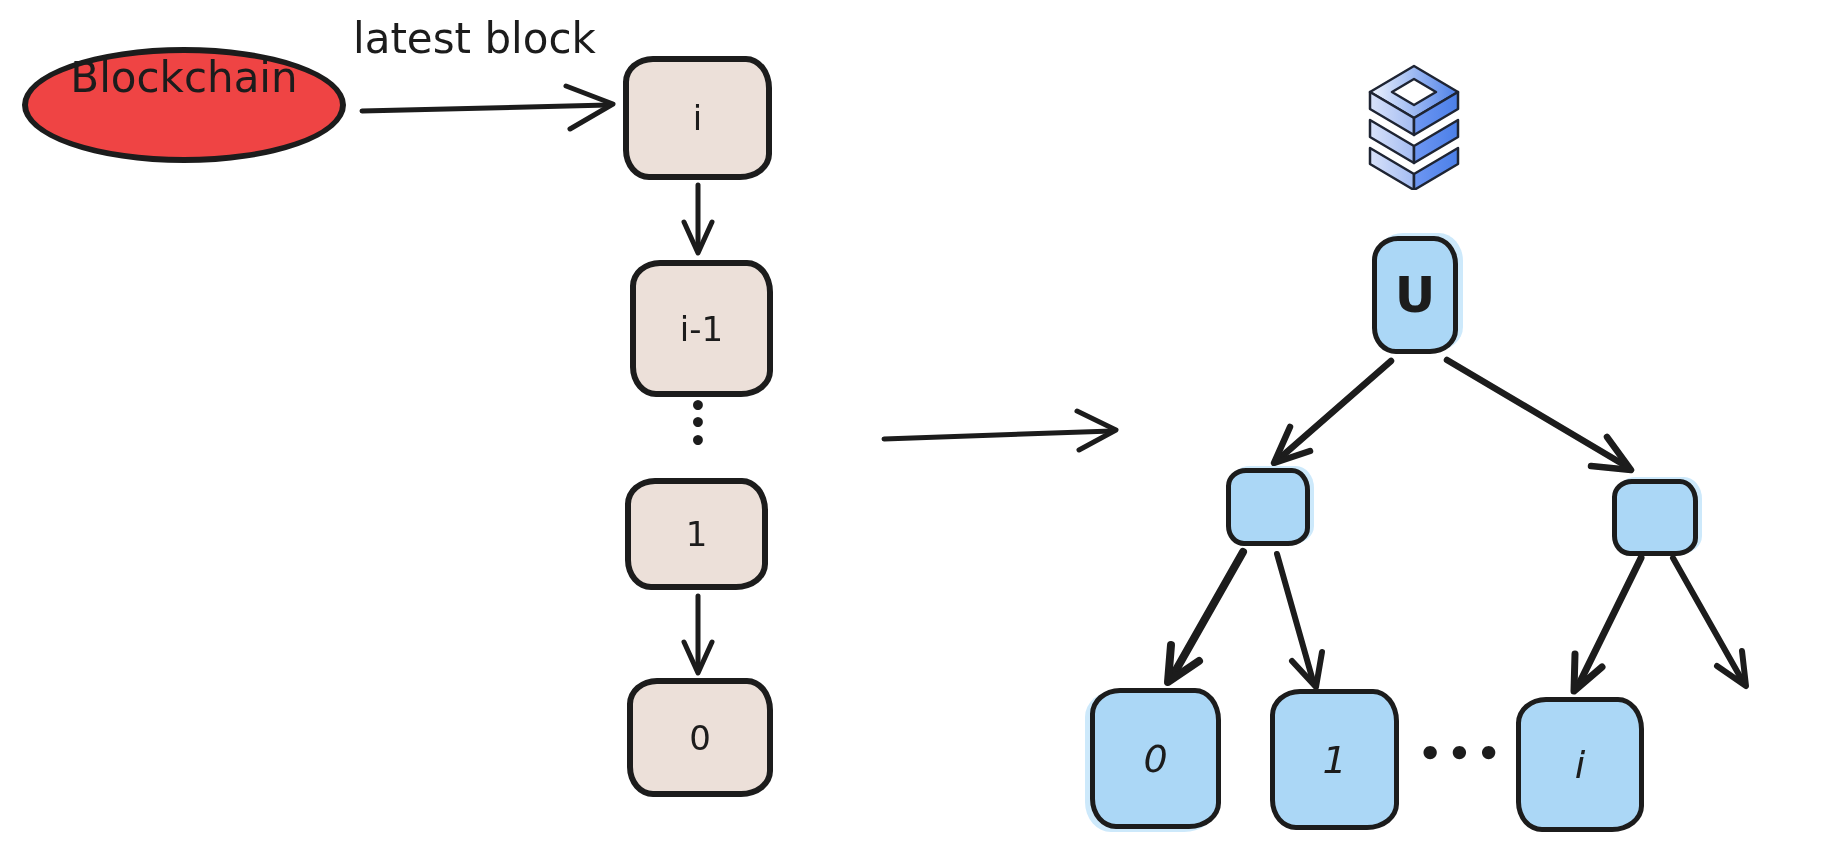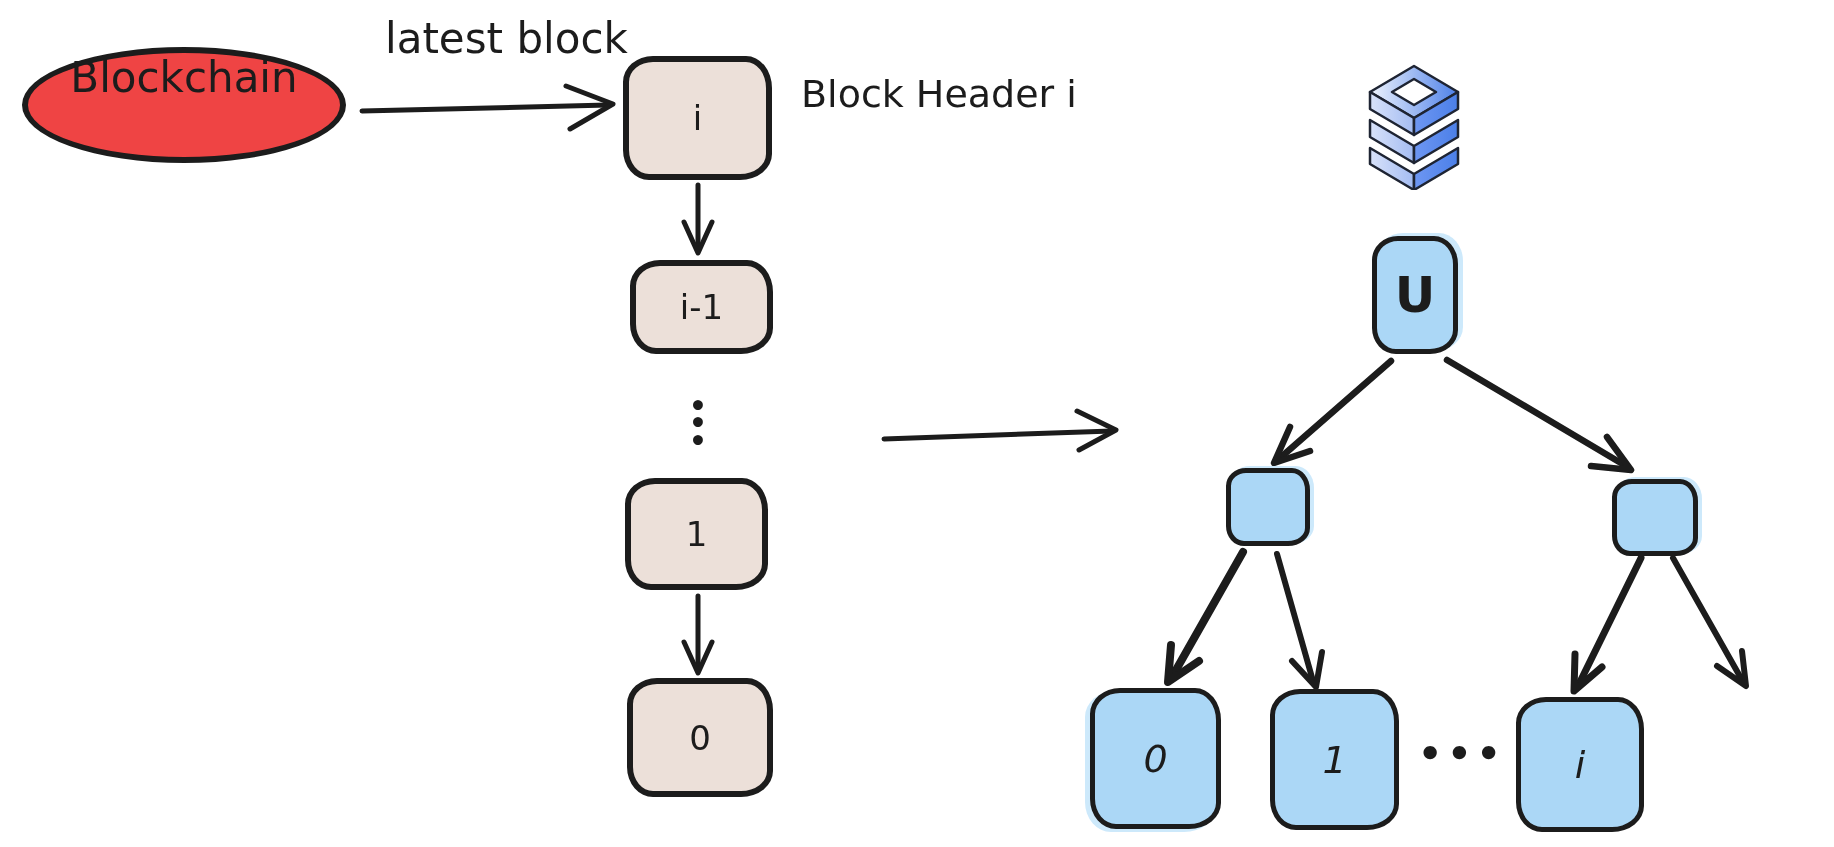--- a/index.html
+++ b/index.html
@@ -109,29 +109,28 @@
     <g stroke-width="6">
       <path d="M1673,558 L1742,680"></path>
       <path d="M1717,666 L1746,686 L1742,651"></path>
     </g>
   </svg>
 
   <div class="abs ellipse" style="left:22px; top:47px; width:324px; height:116px;">
     <span class="ellipse-label">Blockchain</span>
   </div>
 
-  <div class="abs free-label" style="left:353px; top:14px; width:240px; text-align:right; font-size:42px;margin-left:32px;">latest block</div>
+  <div class="abs free-label" style="left:353px; top:14px; width:240px; text-align:right; font-size:42px;">latest block</div>
 
   <div class="abs block" style="left:623px; top:56px; width:149px; height:124px;">
     <span>i</span>
   </div>
 
-  <div class="abs free-label" style="left:801px; top:72px; width:320px;">Block Header i</div>
 
-  <div class="abs block" style="left:630px; top:260px; width:143px; height:94px;">
+  <div class="abs block" style="left:630px; top:260px; width:143px; height:137px;">
     <span>i-1</span>
   </div>
 
   <div class="abs vdots" style="left:678px; top:398px; width:40px;">•
 •
 •</div>
 
   <div class="abs block" style="left:625px; top:478px; width:143px; height:112px;">
     <span>1</span>
   </div>

